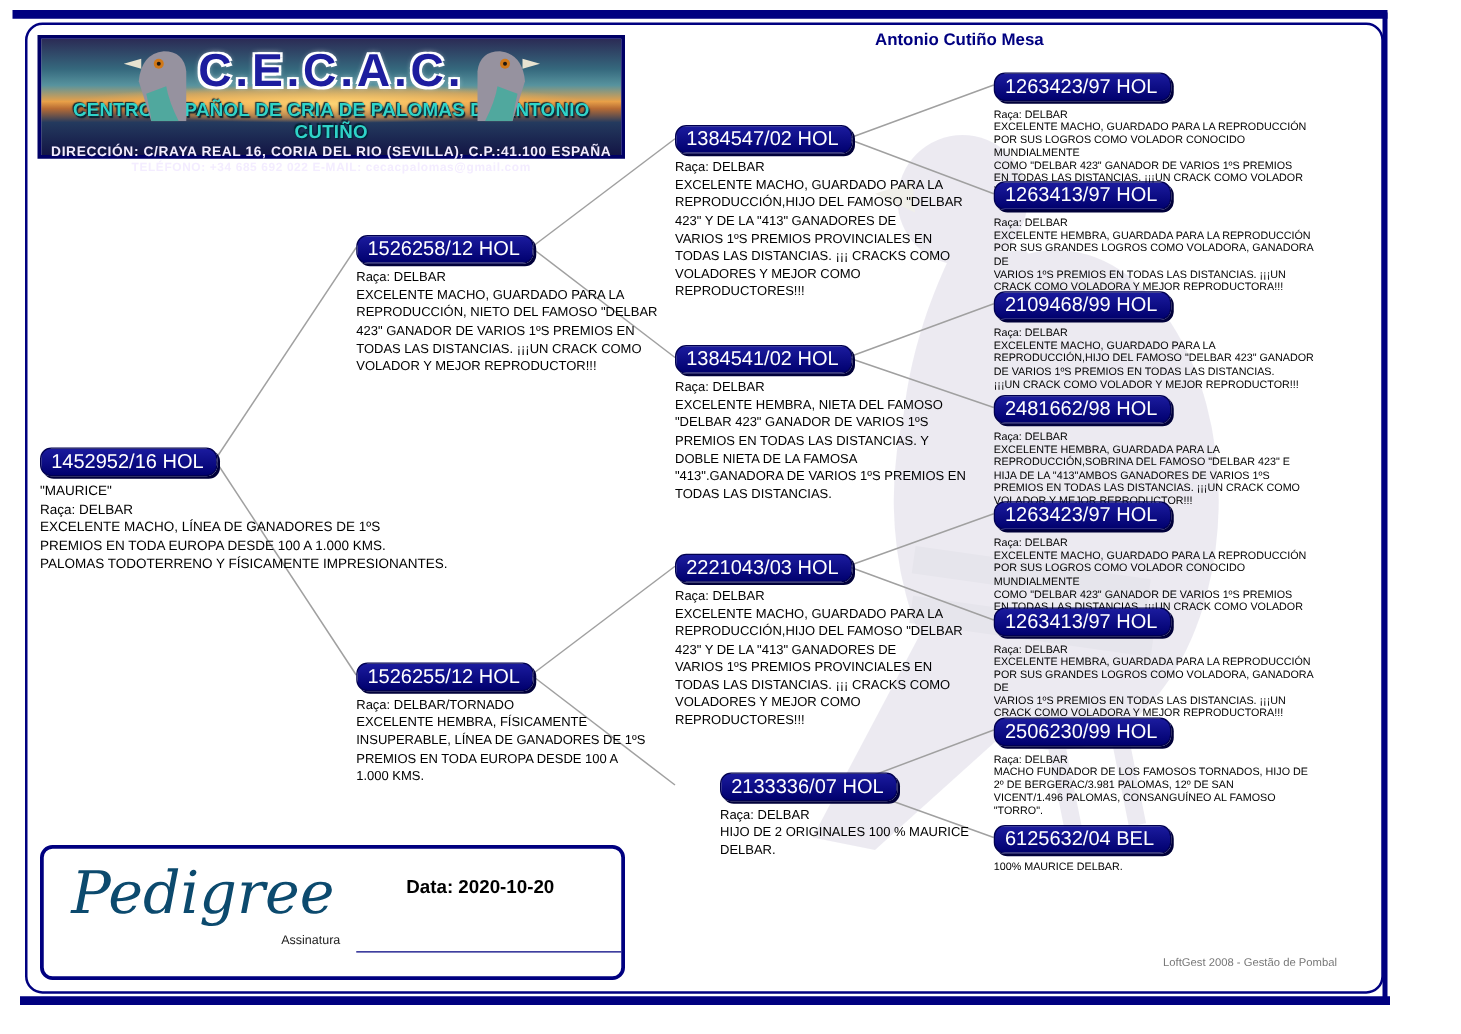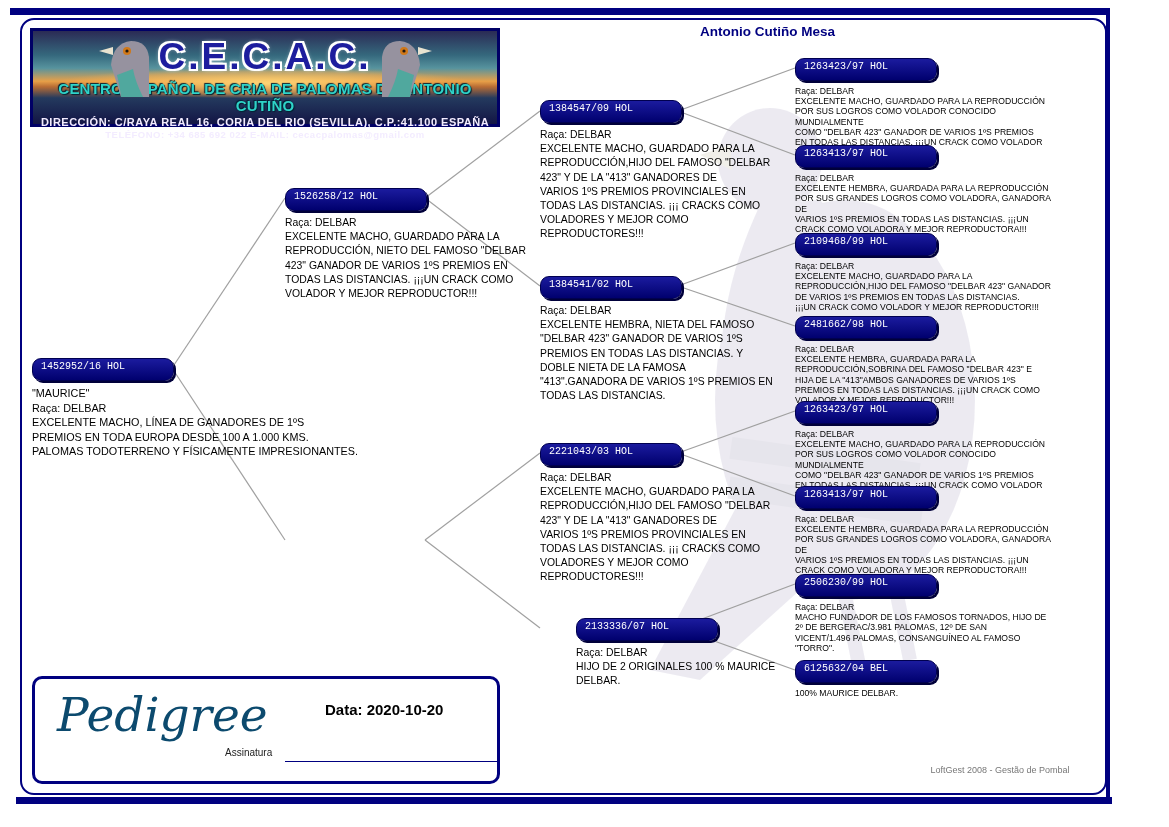--- a/index.html
+++ b/index.html
@@ -32,21 +32,21 @@
   #banner-phone{margin-top:1px;font-size:9.5px;font-weight:bold;color:#f3ecff;letter-spacing:.5px;}
   .banner-pigeon{position:absolute;top:4px;width:72px;height:62px;}
 
   #owner-title{position:absolute;left:700px;top:24px;width:260px;z-index:3;
           font-size:13.5px;font-weight:bold;color:#000080;}
 
   
   .node{position:absolute;z-index:2;}
   .ring-badge{width:132px;height:17px;background:linear-gradient(180deg,#1b1b9e,#00006e);
           border:1px solid #000050;border-radius:9px;box-shadow:2px 2px 0 #00003a;
-          color:#fff;font-size:10px;padding:2px 0 2px 8px;white-space:nowrap;font-family:Liberation Mono, monospace;}
+          color:#fff;font-size:16px;padding:2px 0 2px 8px;white-space:nowrap;}
   .desc{margin-top:5px;color:#000;white-space:pre-line;}
   .desc-lg{font-size:10.8px;line-height:14.5px;width:330px;}
   .desc-md{font-size:10.4px;line-height:14.2px;width:250px;}
   .desc-sm{font-size:8.6px;line-height:10.2px;width:268px;}
 
   
   #stamp{position:absolute;left:32px;top:676px;width:468px;height:108px;z-index:3;
          border:3px solid #000080;border-radius:10px;background:#fff;box-sizing:border-box;}
   #stamp-brand{position:absolute;left:22px;top:8px;font-family:"DejaVu Serif",serif;
          font-style:italic;font-size:47px;color:#0c4a6e;}
@@ -135,23 +135,31 @@
 
   <div class="node" style="left:285px;top:188px;">
     <div class="ring-badge">1526258/12 HOL</div>
     <div class="desc desc-md">Raça: DELBAR
 EXCELENTE MACHO, GUARDADO PARA LA
 REPRODUCCIÓN, NIETO DEL FAMOSO "DELBAR
 423" GANADOR DE VARIOS 1ºS PREMIOS EN
 TODAS LAS DISTANCIAS. ¡¡¡UN CRACK COMO
 VOLADOR Y MEJOR REPRODUCTOR!!!</div>
   </div>
+  <div class="node" style="left:285px;top:530px;">
+    <div class="ring-badge">1526255/12 HOL</div>
+    <div class="desc desc-md">Raça: DELBAR/TORNADO
+EXCELENTE HEMBRA, FÍSICAMENTE
+INSUPERABLE, LÍNEA DE GANADORES DE 1ºS
+PREMIOS EN TODA EUROPA DESDE 100 A
+1.000 KMS.</div>
+  </div>
 
   <div class="node" style="left:540px;top:100px;">
-    <div class="ring-badge">1384547/09 HOL</div>
+    <div class="ring-badge">1384547/02 HOL</div>
     <div class="desc desc-md">Raça: DELBAR
 EXCELENTE MACHO, GUARDADO PARA LA
 REPRODUCCIÓN,HIJO DEL FAMOSO "DELBAR
 423" Y DE LA "413"  GANADORES  DE
 VARIOS 1ºS PREMIOS PROVINCIALES EN
 TODAS LAS DISTANCIAS. ¡¡¡ CRACKS  COMO
 VOLADORES Y MEJOR COMO REPRODUCTORES!!!</div>
   </div>
   <div class="node" style="left:540px;top:276px;">
     <div class="ring-badge">1384541/02 HOL</div>

